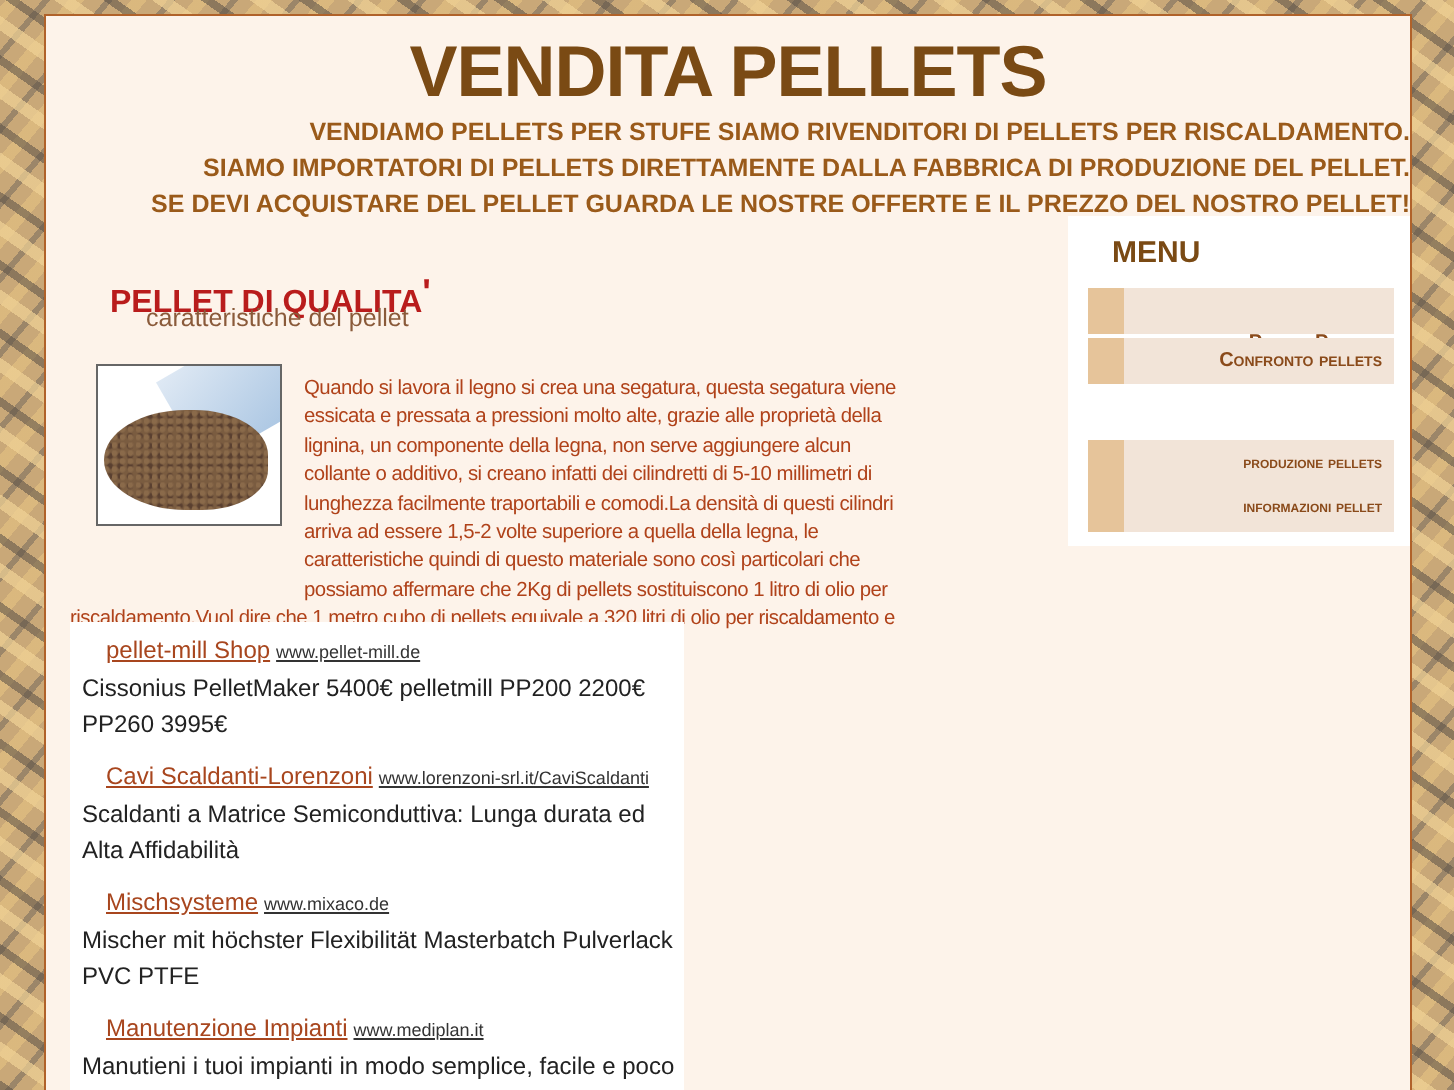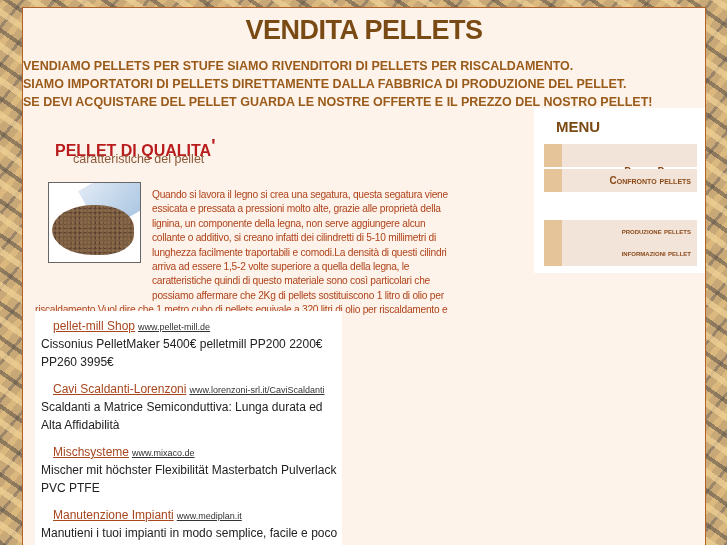--- a/index.html
+++ b/index.html
@@ -10,24 +10,24 @@
     background-image:
       repeating-linear-gradient(35deg, rgba(90,80,70,0.55) 0 4px, transparent 4px 14px, rgba(240,210,150,0.7) 14px 20px, transparent 20px 28px),
       repeating-linear-gradient(-50deg, rgba(110,100,90,0.5) 0 3px, transparent 3px 11px, rgba(230,195,130,0.6) 11px 17px, transparent 17px 24px);
   }
   .panel {
     position: absolute; left: 22px; top: 7px; width: 682px; height: 560px;
     background: #fdf3ea; border: 1px solid #b0622a;
   }
   .title {
     position: absolute; left: 0; right: 0; top: 7px; text-align: center;
-    font-size: 27px; font-weight: bold; color: #7a4a14; letter-spacing: -0.5px;
+    font-size: 36px; font-weight: bold; color: #7a4a14; letter-spacing: -0.5px;
   }
   .intro {
-    position: absolute; left: 0; right: 0; top: 49px; text-align: left;
+    position: absolute; left: 0; right: 0; top: 49px; text-align: right;
     font-size: 12.5px; font-weight: bold; color: #9a5a1a; line-height: 18px;
   }
   .section-title {
     position: absolute; left: 32px; top: 128px; font-size: 16px; font-weight: bold; color: #b91c1c;
   }
   .section-title sup { font-size: 18px; vertical-align: 4px; }
   .subtitle {
     position: absolute; left: 50px; top: 144px; font-size: 12.5px; color: #8a5a3a;
   }
   .product-img {

